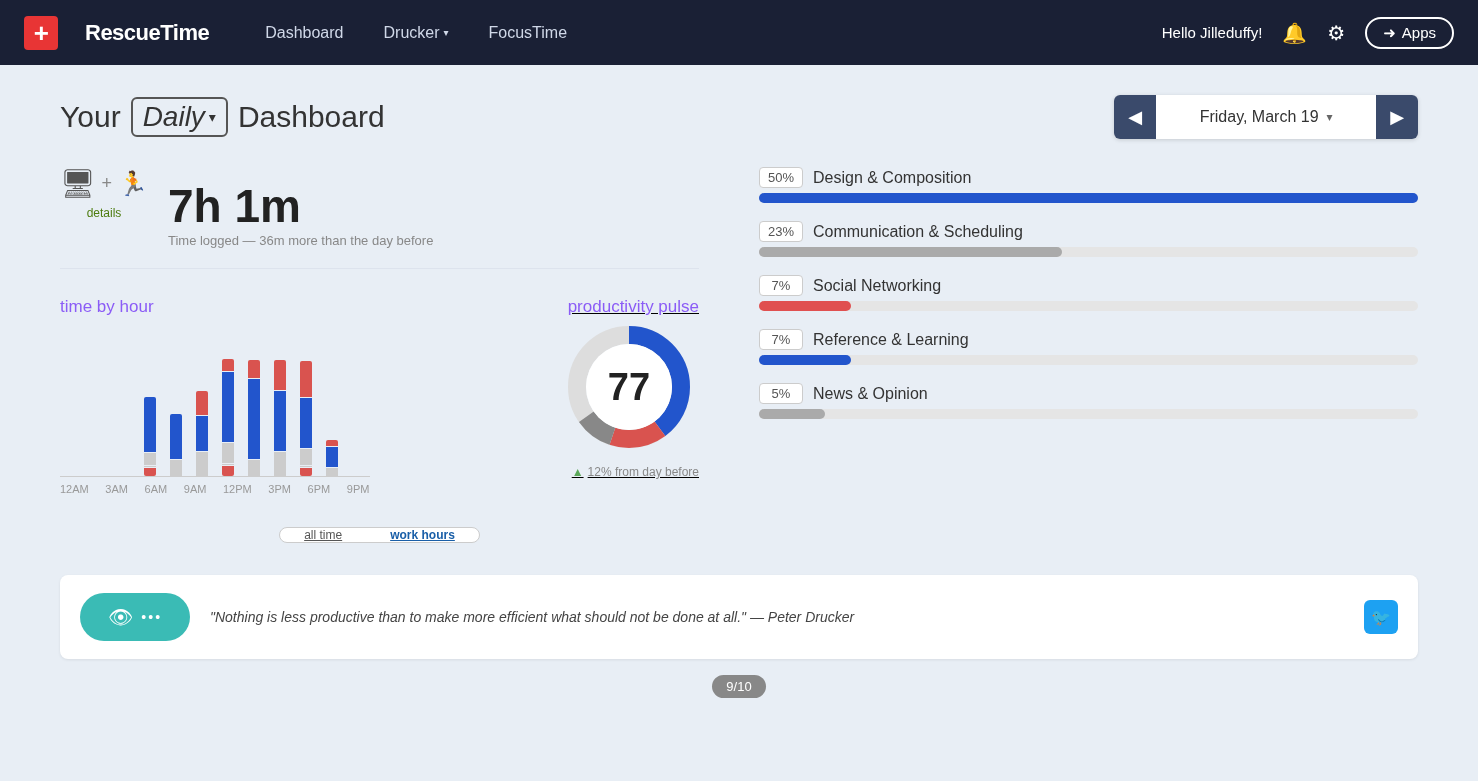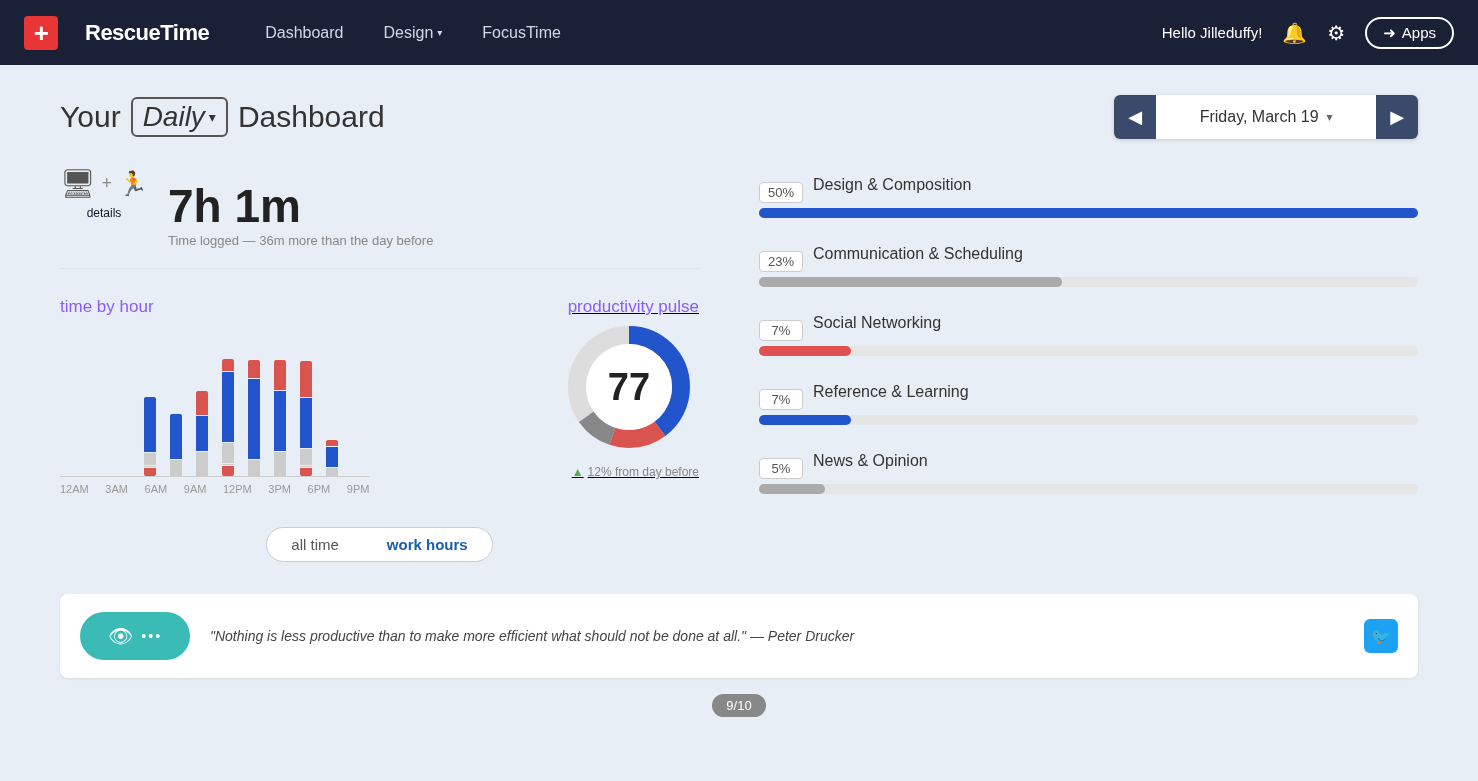--- a/index.html
+++ b/index.html
@@ -173,21 +173,21 @@
     }
     .device-icons-row {
       display: flex;
       align-items: center;
       gap: 6px;
       font-size: 24px;
       color: #555;
     }
     .device-label {
       font-size: 12px;
-      color: #0f172a;
+      color: #4d7c0f;
       text-align: left;
       cursor: pointer;
     }
     .time-big {
       font-size: 46px;
       font-weight: 700;
       color: #222;
       line-height: 1;
       margin-top: 16px;
     }
@@ -280,21 +280,20 @@
     }
     .pct-badge {
       background: white;
       border: 1px solid #ccc;
       border-radius: 4px;
       font-size: 13px;
       color: #555;
       padding: 2px 7px;
       min-width: 44px;
       text-align: center;
-      margin-top: 15px;
     }
     .category-name {
       font-size: 16px;
       color: #333;
       font-weight: 400;
     }
     .cat-bar-track {
       height: 10px;
       background: #e5e5e5;
       border-radius: 5px;
@@ -312,26 +311,27 @@
       margin-top: 32px;
     }
     .filter-group {
       display: flex;
       border: 1px solid #ccc;
       border-radius: 20px;
       overflow: hidden;
       background: white;
     }
     .filter-btn {
-      padding: 8px 24px;
-      font-size: 15px;
+      padding: 0 24px;
+      font-size: 12px;
       cursor: pointer;
       border: none;
       background: transparent;
       color: #555;
+      text-decoration: underline;
     }
     .filter-btn.active {
       background: transparent;
       color: #1a5fa8;
       font-weight: 600;
     }
 
     
     .quote-section {
       margin-top: 32px;
@@ -391,21 +391,21 @@
 <body>
 
 <nav class="navbar">
   <div class="logo-area">
     <div class="logo-cross"></div>
     <span>RescueTime</span>
   </div>
   <div class="nav-links">
     <span class="nav-link">Dashboard</span>
     <span class="nav-link">
-      <span>Design</span>
+      <span>Drucker</span>
       <span class="caret">▾</span>
     </span>
     <span class="nav-link">FocusTime</span>
   </div>
   <div class="nav-right">
     <span class="hello-text">Hello Jilleduffy!</span>
     <span class="bell-icon">🔔</span>
     <span class="tools-icon">⚙</span>
     <button class="apps-btn">
       <span>➜</span>

